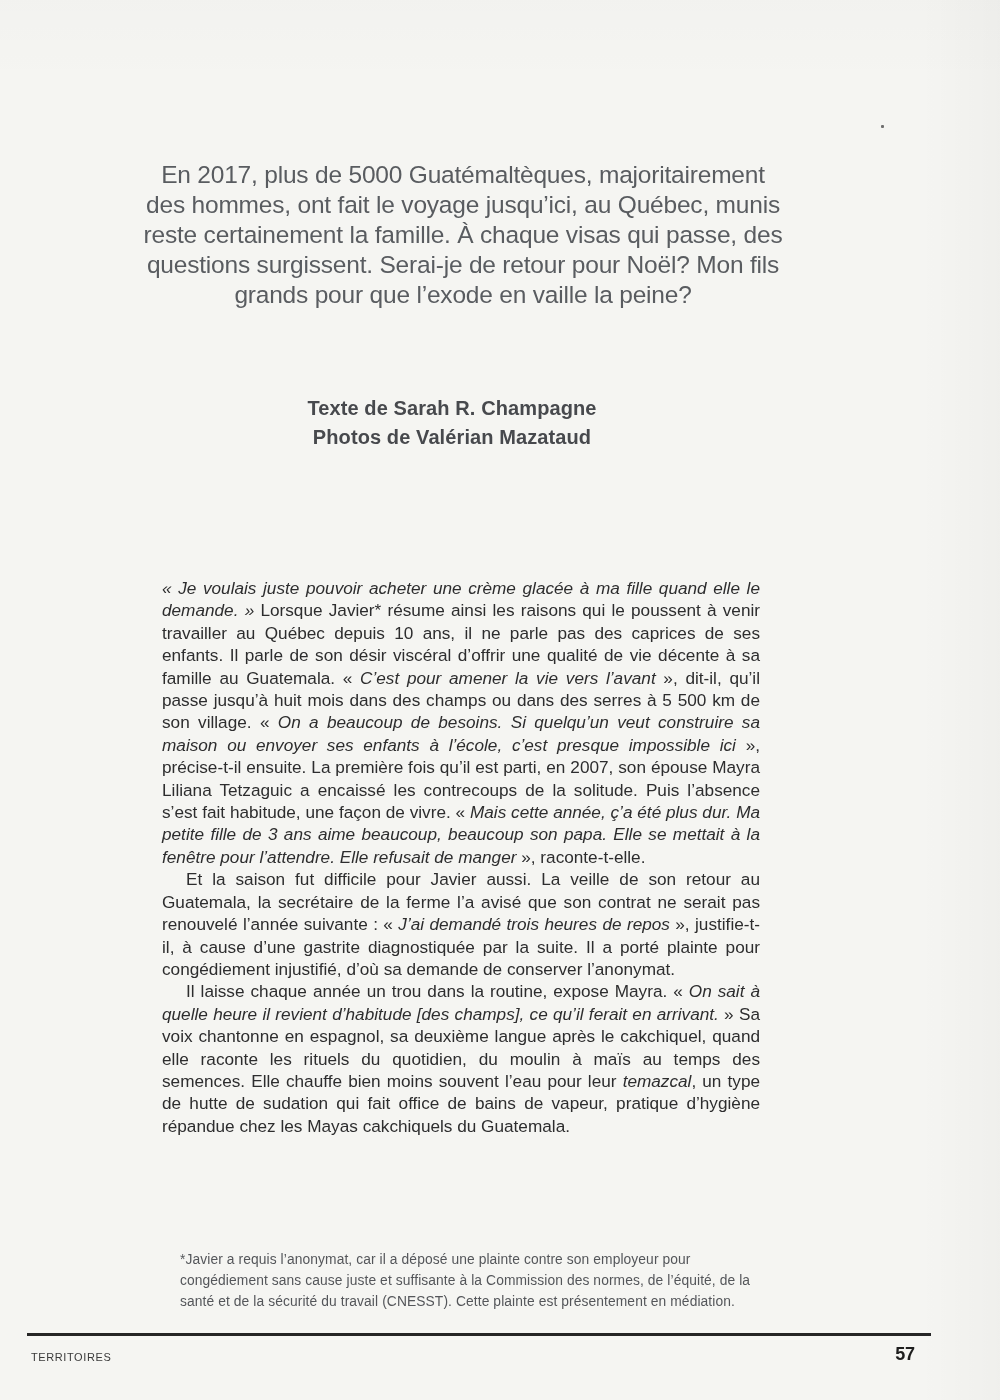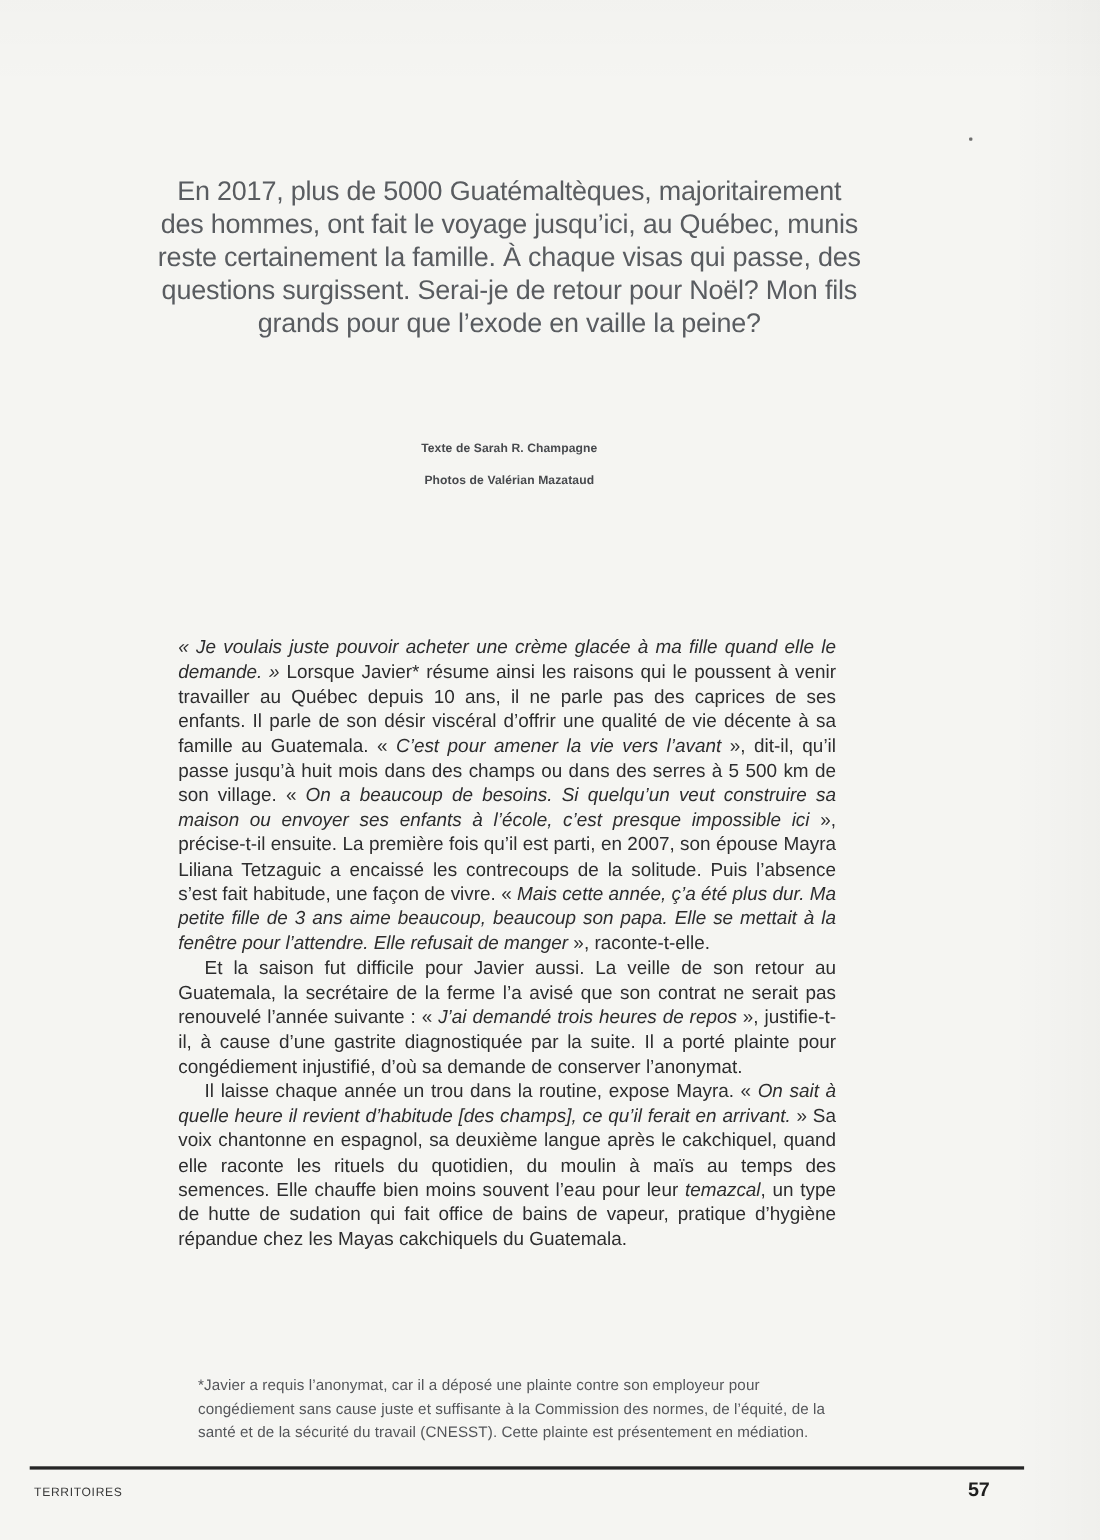--- a/index.html
+++ b/index.html
@@ -31,25 +31,25 @@
     font-size: 24.5px;
     line-height: 30px;
     font-weight: 400;
     letter-spacing: -0.2px;
   }
 
   
   .byline {
     position: absolute;
     top: 394px;
-    left: 60px;
+    left: 49px;
     width: 806px;
     text-align: center;
     color: #47494d;
-    font-size: 11px;
+    font-size: 20px;
     line-height: 29px;
     font-weight: bold;
     letter-spacing: 0.1px;
   }
 
   
   .body-copy {
     position: absolute;
     top: 577px;
     left: 162px;
@@ -102,21 +102,21 @@
     font-size: 11px;
     letter-spacing: 0.6px;
     color: #3a3a3a;
     font-weight: 400;
   }
   .footer-page-number {
     position: absolute;
     top: 1344px;
     left: 880px;
     width: 50px;
-    text-align: left;
+    text-align: center;
     font-size: 18px;
     font-weight: bold;
     color: #1e1e1e;
     letter-spacing: -0.3px;
   }
 
   
   .scan-speck {
     position: absolute;
     top: 125px;

